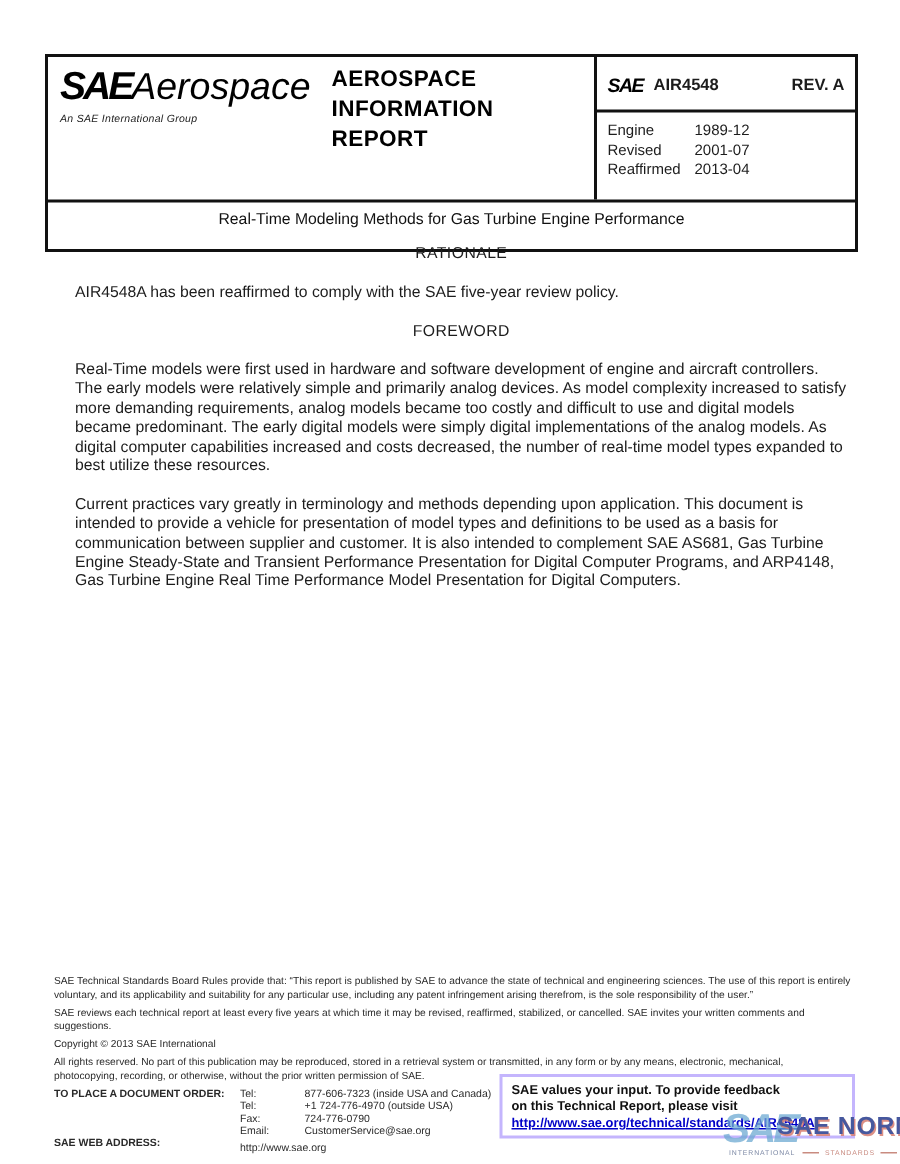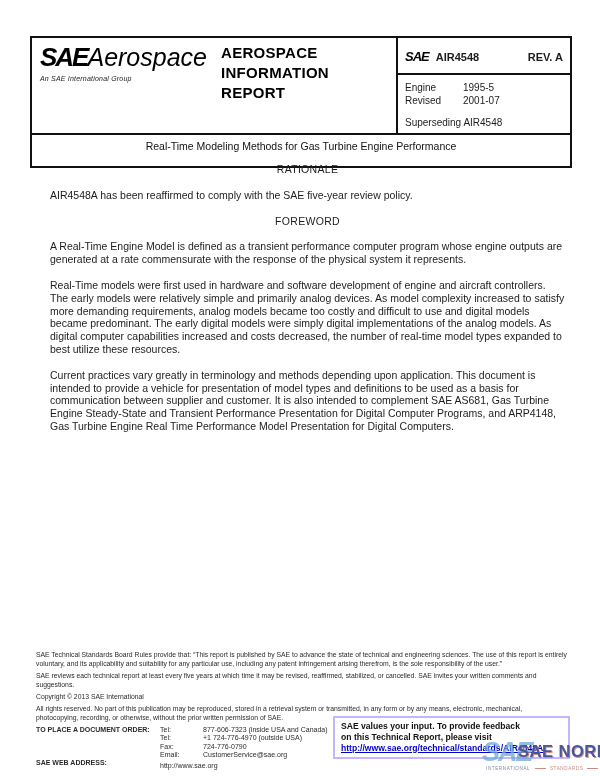--- a/index.html
+++ b/index.html
@@ -111,39 +111,41 @@
 
       <div class="cell-docid">
         <div class="docid-top">
           <span class="logo-sae small">SAE</span>
           <span class="doc-number">AIR4548</span>
           <span class="doc-rev">REV. A</span>
         </div>
         <div class="docid-dates">
           <div class="date-row">
             <span class="date-label">Engine</span>
-            <span class="date-value">1995-5</span>
+            <span class="date-value">1989-12</span>
           </div>
           <div class="date-row">
             <span class="date-label">Revised</span>
             <span class="date-value">2001-07</span>
           </div>
-          <div class="superseding">Superseding AIR4548</div>
+          <div class="date-row">
+            <span class="date-label">Reaffirmed</span>
+            <span class="date-value">2013-04</span>
+          </div>
         </div>
       </div>
     </div>
 
     <div class="header-title-row">Real-Time Modeling Methods for Gas Turbine Engine Performance</div>
   </div>
 
   <div class="body-text">
     <div class="centered-heading">RATIONALE</div>
     <div class="para">AIR4548A has been reaffirmed to comply with the SAE five-year review policy.</div>
     <div class="centered-heading">FOREWORD</div>
-    <div class="para">A Real-Time Engine Model is defined as a transient performance computer program whose engine outputs are generated at a rate commensurate with the response of the physical system it represents.</div>
     <div class="para">Real-Time models were first used in hardware and software development of engine and aircraft controllers.  The early models were relatively simple and primarily analog devices.  As model complexity increased to satisfy more demanding requirements, analog models became too costly and difficult to use and digital models became predominant.  The early digital models were simply digital implementations of the analog models.  As digital computer capabilities increased and costs decreased, the number of real-time model types expanded to best utilize these resources.</div>
     <div class="para">Current practices vary greatly in terminology and methods depending upon application.  This document is intended to provide a vehicle for presentation of model types and definitions to be used as a basis for communication between supplier and customer.  It is also intended to complement SAE AS681, Gas Turbine Engine Steady-State and Transient Performance Presentation for Digital Computer Programs, and ARP4148, Gas Turbine Engine Real Time Performance Model Presentation for Digital Computers.</div>
   </div>
 
   <div class="footer">
     <div class="legal-para">SAE Technical Standards Board Rules provide that: “This report is published by SAE to advance the state of technical and engineering sciences.  The use of this report is entirely voluntary, and its applicability and suitability for any particular use, including any patent infringement arising therefrom, is the sole responsibility of the user.”</div>
     <div class="legal-para">SAE reviews each technical report at least every five years at which time it may be revised, reaffirmed, stabilized, or cancelled.  SAE invites your written comments and suggestions.</div>
     <div class="copyright">Copyright © 2013 SAE International</div>
     <div class="rights">All rights reserved. No part of this publication may be reproduced, stored in a retrieval system or transmitted, in any form or by any means, electronic, mechanical, photocopying, recording, or otherwise, without the prior written permission of SAE.</div>
 

